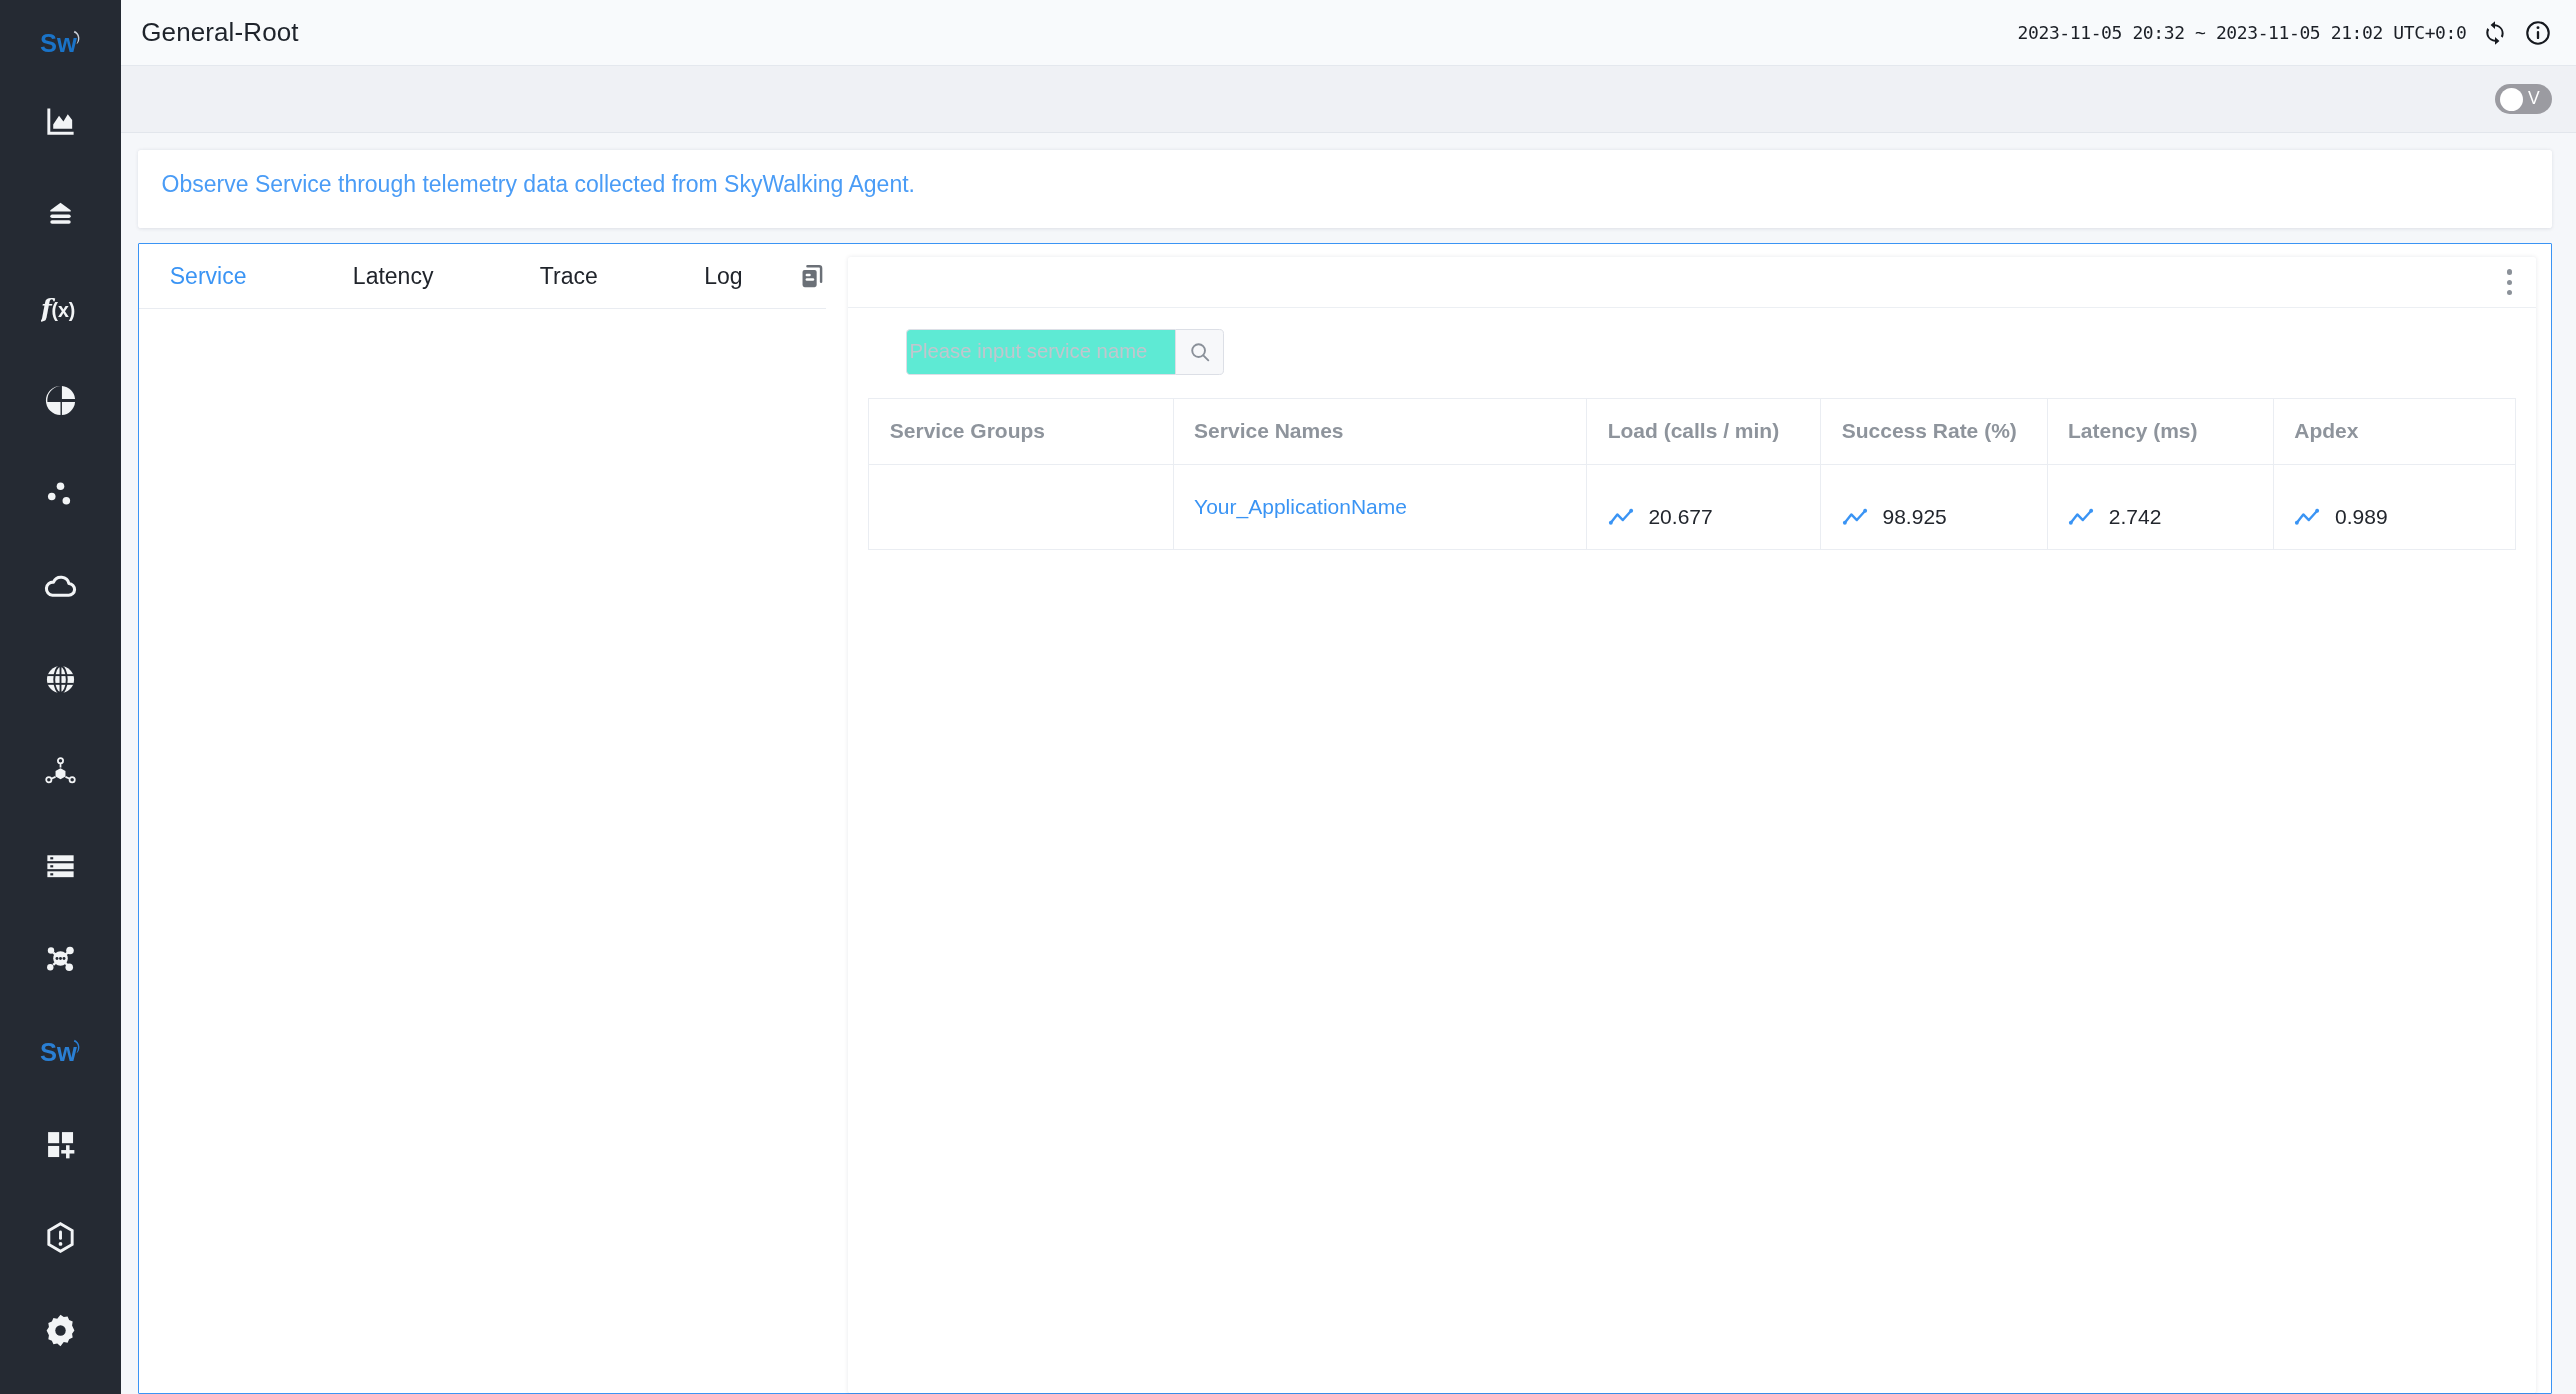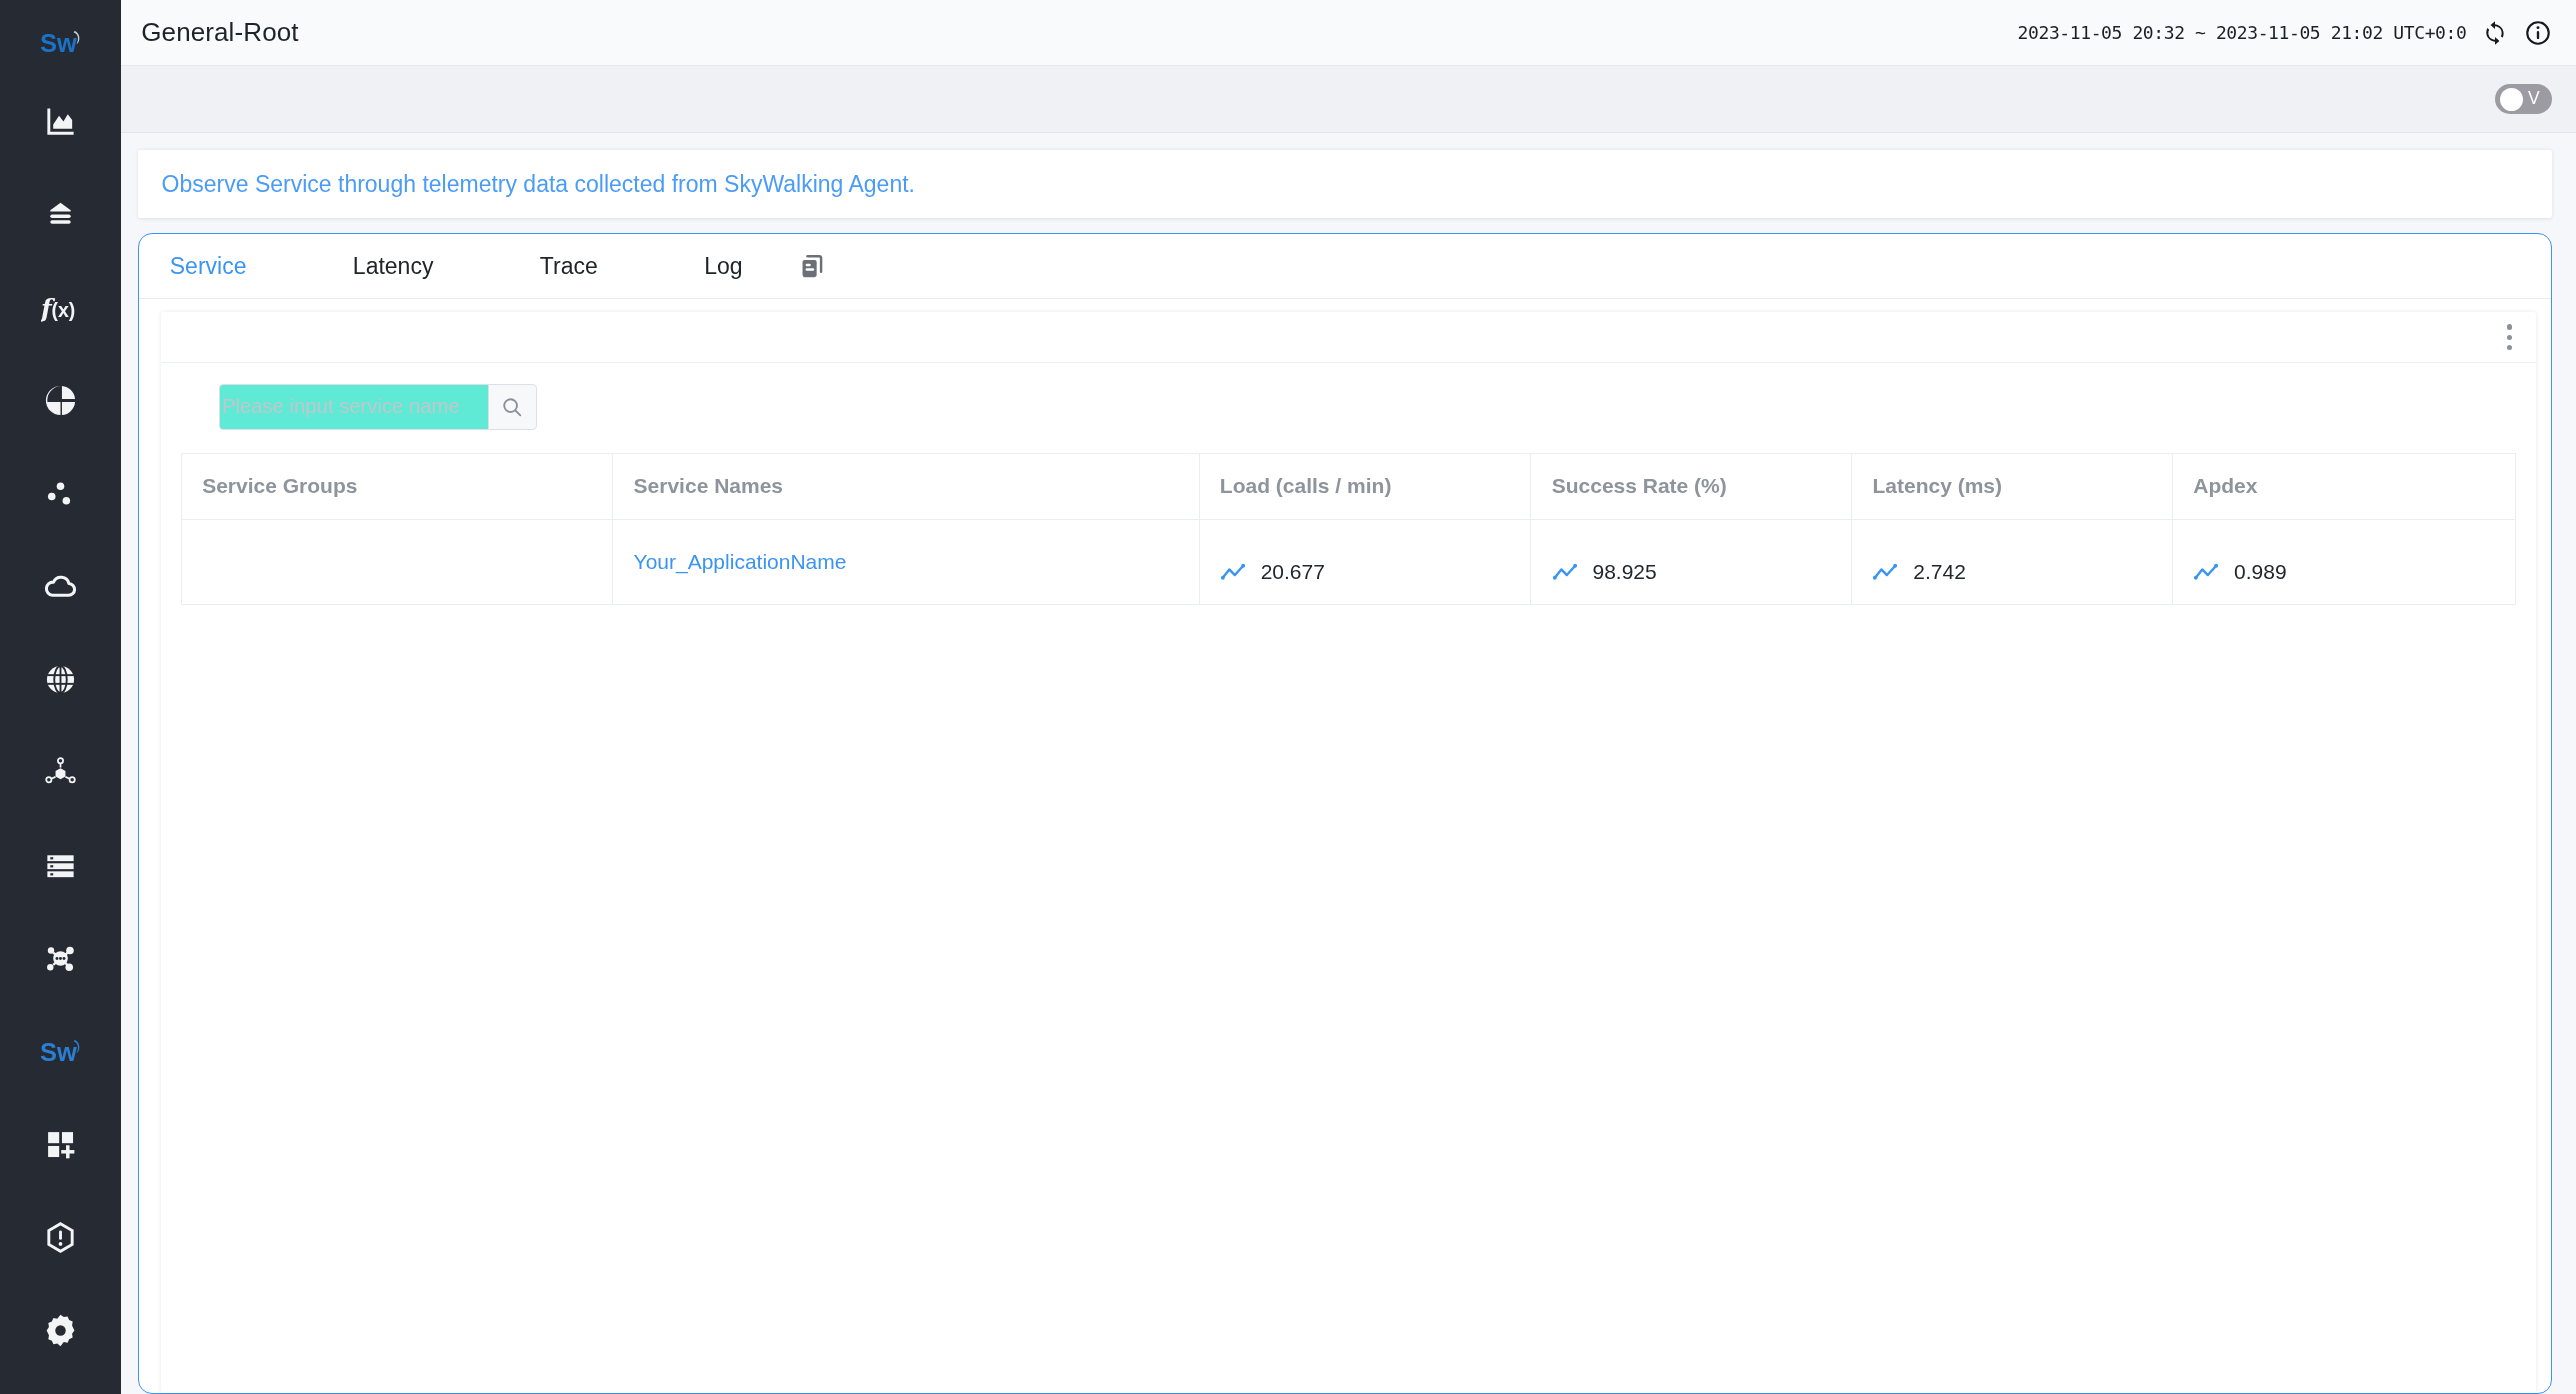--- a/index.html
+++ b/index.html
@@ -56,28 +56,28 @@
     display: flex; align-items: center; padding: 0 4.6px; gap: 5.5px; cursor: pointer;
   }
   .switch .knob { width: 23px; height: 23px; border-radius: 50%; background: #fff; flex:0 0 23px;}
   .switch .vlabel { color: #fff; font-size: 17.5px; line-height: 1; }
 
   .content { flex: 1; padding: 16.6px 24px 0 16.6px; display: flex; flex-direction: column; min-height: 0; }
 
   .banner {
     background: #fff; border-radius: 2.8px;
     box-shadow: 0 0.9px 3.7px rgba(20,30,60,.10);
-    padding: 21px 22px 20px 24px;
+    padding: 21px 22px 30px 24px;
     margin-bottom: 15.7px;
   }
   .banner-text { color: #4a9cf6; font-size: 23px; }
 
   .panel {
-    border: 1.8px solid #3a94f4; border-radius: 14px;
-    background: #fff; flex: 1; display: flex; flex-direction: column; min-height: 0;
+    border: 1.8px solid #3a94f4; border-radius: 1px;
+    background: #fff; flex: 1; display: flex; flex-direction: row; min-height: 0;
   }
   .tabbar {
     height: 65px; flex: 0 0 65px;
     border-bottom: 0.9px solid #e9ecf1;
     display: flex; align-items: center; padding-left: 22px;
   }
   .tab {
     font-size: 23px; color: #20242b; cursor: pointer;
     padding: 0 9.2px; margin-right: 88px; white-space: nowrap;
   }

